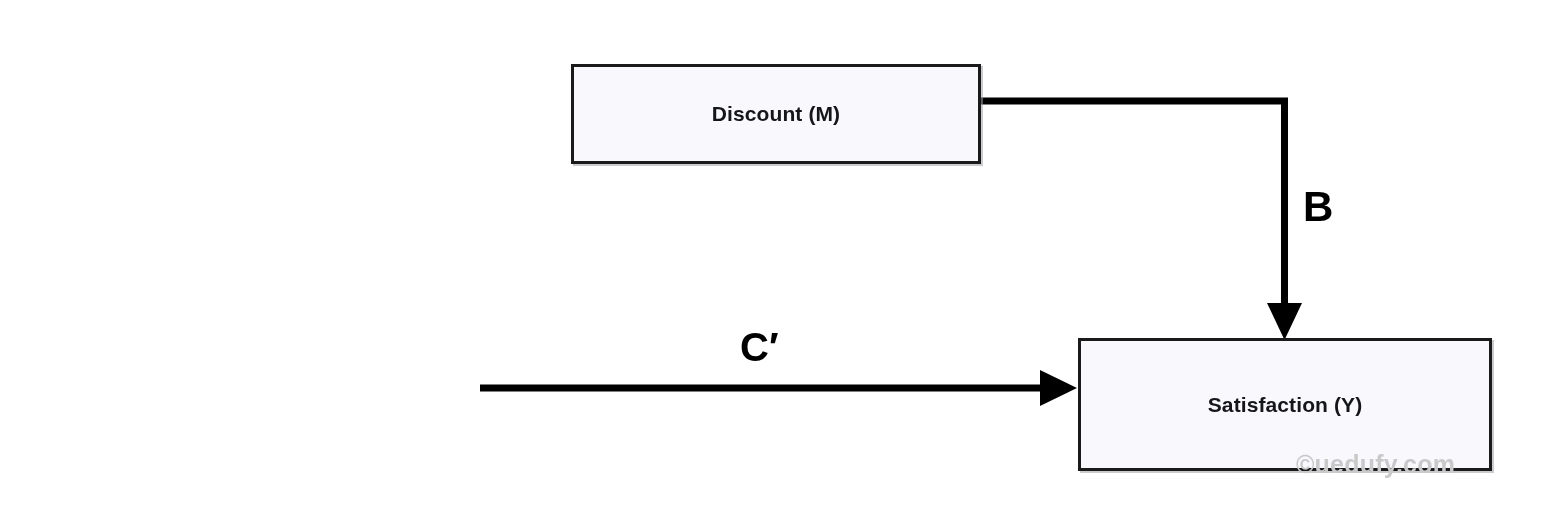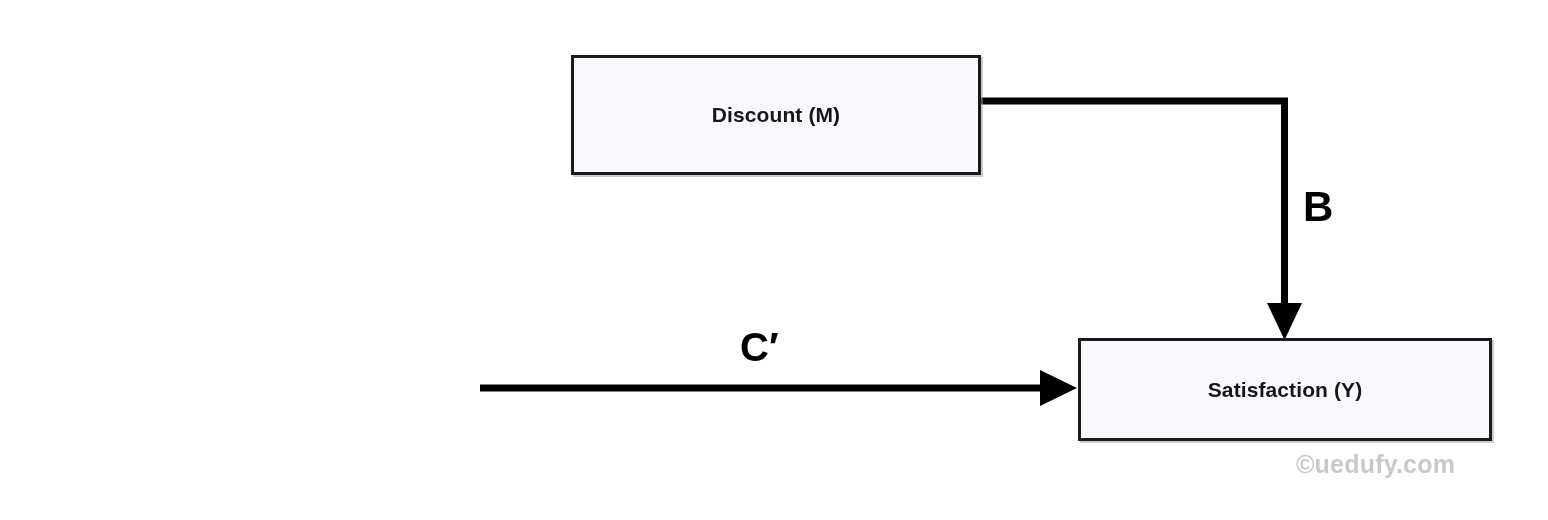--- a/index.html
+++ b/index.html
@@ -30,35 +30,35 @@
   .node-label {
     font-family: "Liberation Sans", sans-serif;
     font-weight: bold;
     font-size: 21px;
     color: #15161a;
     letter-spacing: 0.1px;
     white-space: nowrap;
   }
   #node-discount {
     left: 571px;
-    top: 55px;
+    top: 64px;
     width: 410px;
-    height: 120px;
+    height: 100px;
   }
   #node-relationship {
     left: 62px;
     top: 338px;
     width: 418px;
     height: 102px;
   }
   #node-satisfaction {
     left: 1078px;
     top: 338px;
     width: 414px;
-    height: 103px;
+    height: 133px;
   }
   #edges {
     position: absolute;
     left: 0;
     top: 0;
     width: 1548px;
     height: 520px;
     pointer-events: none;
   }
   .path-label {

